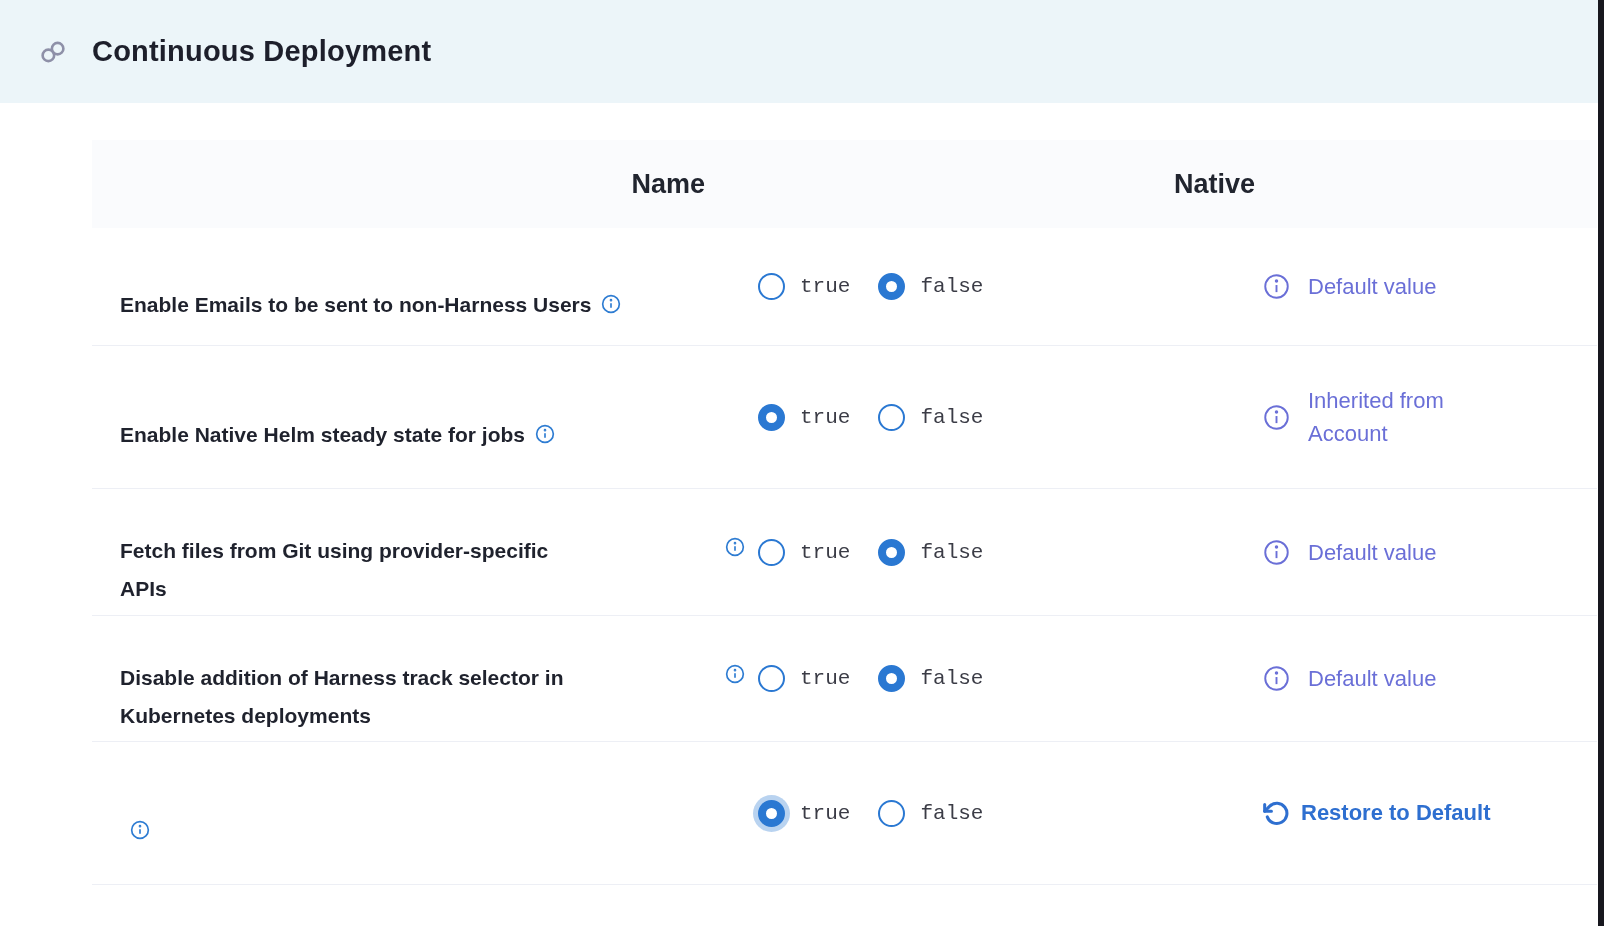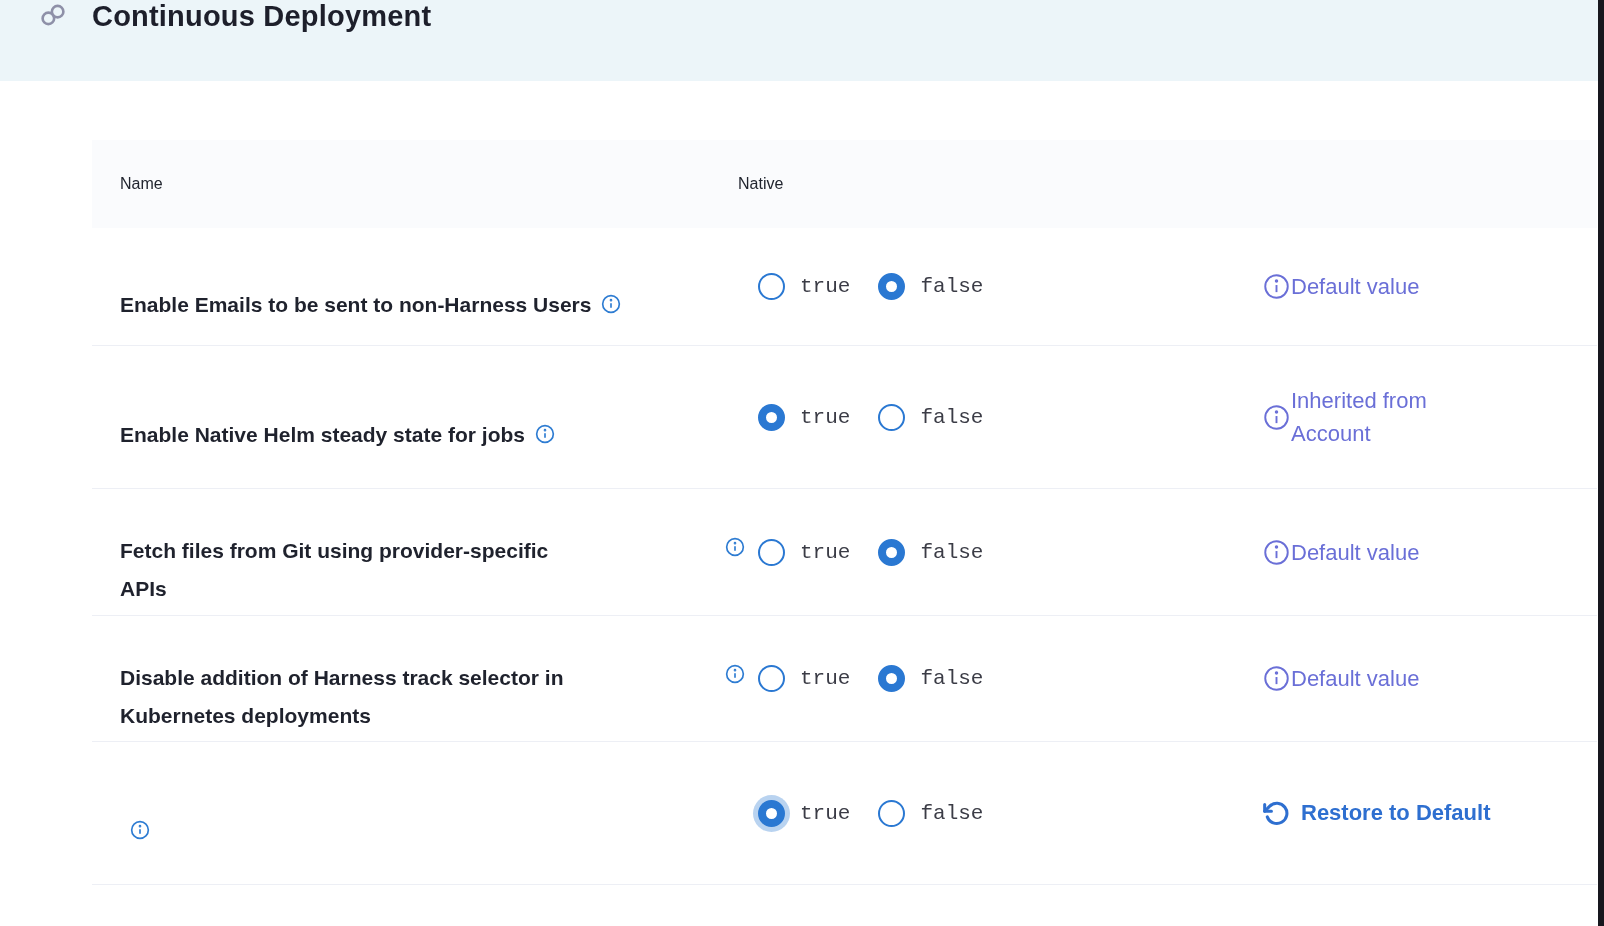--- a/index.html
+++ b/index.html
@@ -5,39 +5,39 @@
   html,body{margin:0;padding:0;}
   body{
     width:1604px;height:926px;overflow:hidden;background:#ffffff;
     font-family:"Liberation Sans", sans-serif;
     -webkit-font-smoothing:antialiased;
   }
   .page{position:relative;width:1604px;height:926px;background:#ffffff;}
 
   
   .header-band{
-    position:absolute;top:0;left:0;right:0;height:81px;
-    background:#ecf5f9;display:flex;align-items:flex-start;
+    position:absolute;top:0;left:0;right:0;height:103px;
+    background:#ecf5f9;display:flex;align-items:center;
   }
   .link-icon-wrap{
     margin-left:38px;width:30px;height:30px;display:flex;align-items:center;justify-content:center;
     color:#8e90a8;flex:0 0 auto;cursor:pointer;
   }
   .section-title{
     margin:0 0 0 24px;font-size:29px;font-weight:700;color:#1d1f2b;letter-spacing:.2px;
   }
 
   
   .right-edge{position:absolute;top:0;right:0;width:6px;height:926px;background:#17171e;}
 
   
   .settings-table{position:absolute;top:140px;left:92px;width:1505px;}
   .thead{
     height:88px;background:#fafbfd;display:flex;align-items:center;
-    font-size:16px;font-weight:400;color:#21252f;
+    font-size:27px;font-weight:700;color:#21252f;text-align:right;
   }
   .thead .name-col{flex:0 0 613px;padding-left:28px;box-sizing:border-box;}
   .thead .value-col{flex:0 0 550px;padding-left:33px;box-sizing:border-box;}
 
   .row{display:flex;align-items:center;border-bottom:1px solid #edeff5;}
   .rows .row:nth-child(1){height:117px;}
   .rows .row:nth-child(2){height:142px;}
   .rows .row:nth-child(3){height:126px;}
   .rows .row:nth-child(4){height:125px;}
   .rows .row:nth-child(5){height:142px;}
@@ -66,21 +66,21 @@
   }
   .radio.checked{border-width:8px;}
   .radio.focused{box-shadow:0 0 0 5px rgba(42,120,210,0.33);}
   .radio-label{margin-left:15px;font-size:21px;color:#3b3c46;font-family:Liberation Mono, monospace;}
 
   
   .status{display:flex;align-items:center;}
   .status .status-icon{flex:0 0 auto;display:flex;align-items:center;justify-content:center;}
   .status-default{color:#6a6fd7;}
   .status-default .status-text{
-    margin-left:1px;font-size:22px;color:#6a6fd7;line-height:33px;max-width:215px;
+    margin-left:18px;font-size:22px;color:#6a6fd7;line-height:33px;max-width:215px;
   }
   .status-restore{color:#2e6fd0;cursor:pointer;}
   .status-restore .status-text{
     margin-left:11px;font-size:22px;font-weight:700;color:#2e6fd0;
   }
 </style>
 </head>
 <body>
 
 <div class="page">

